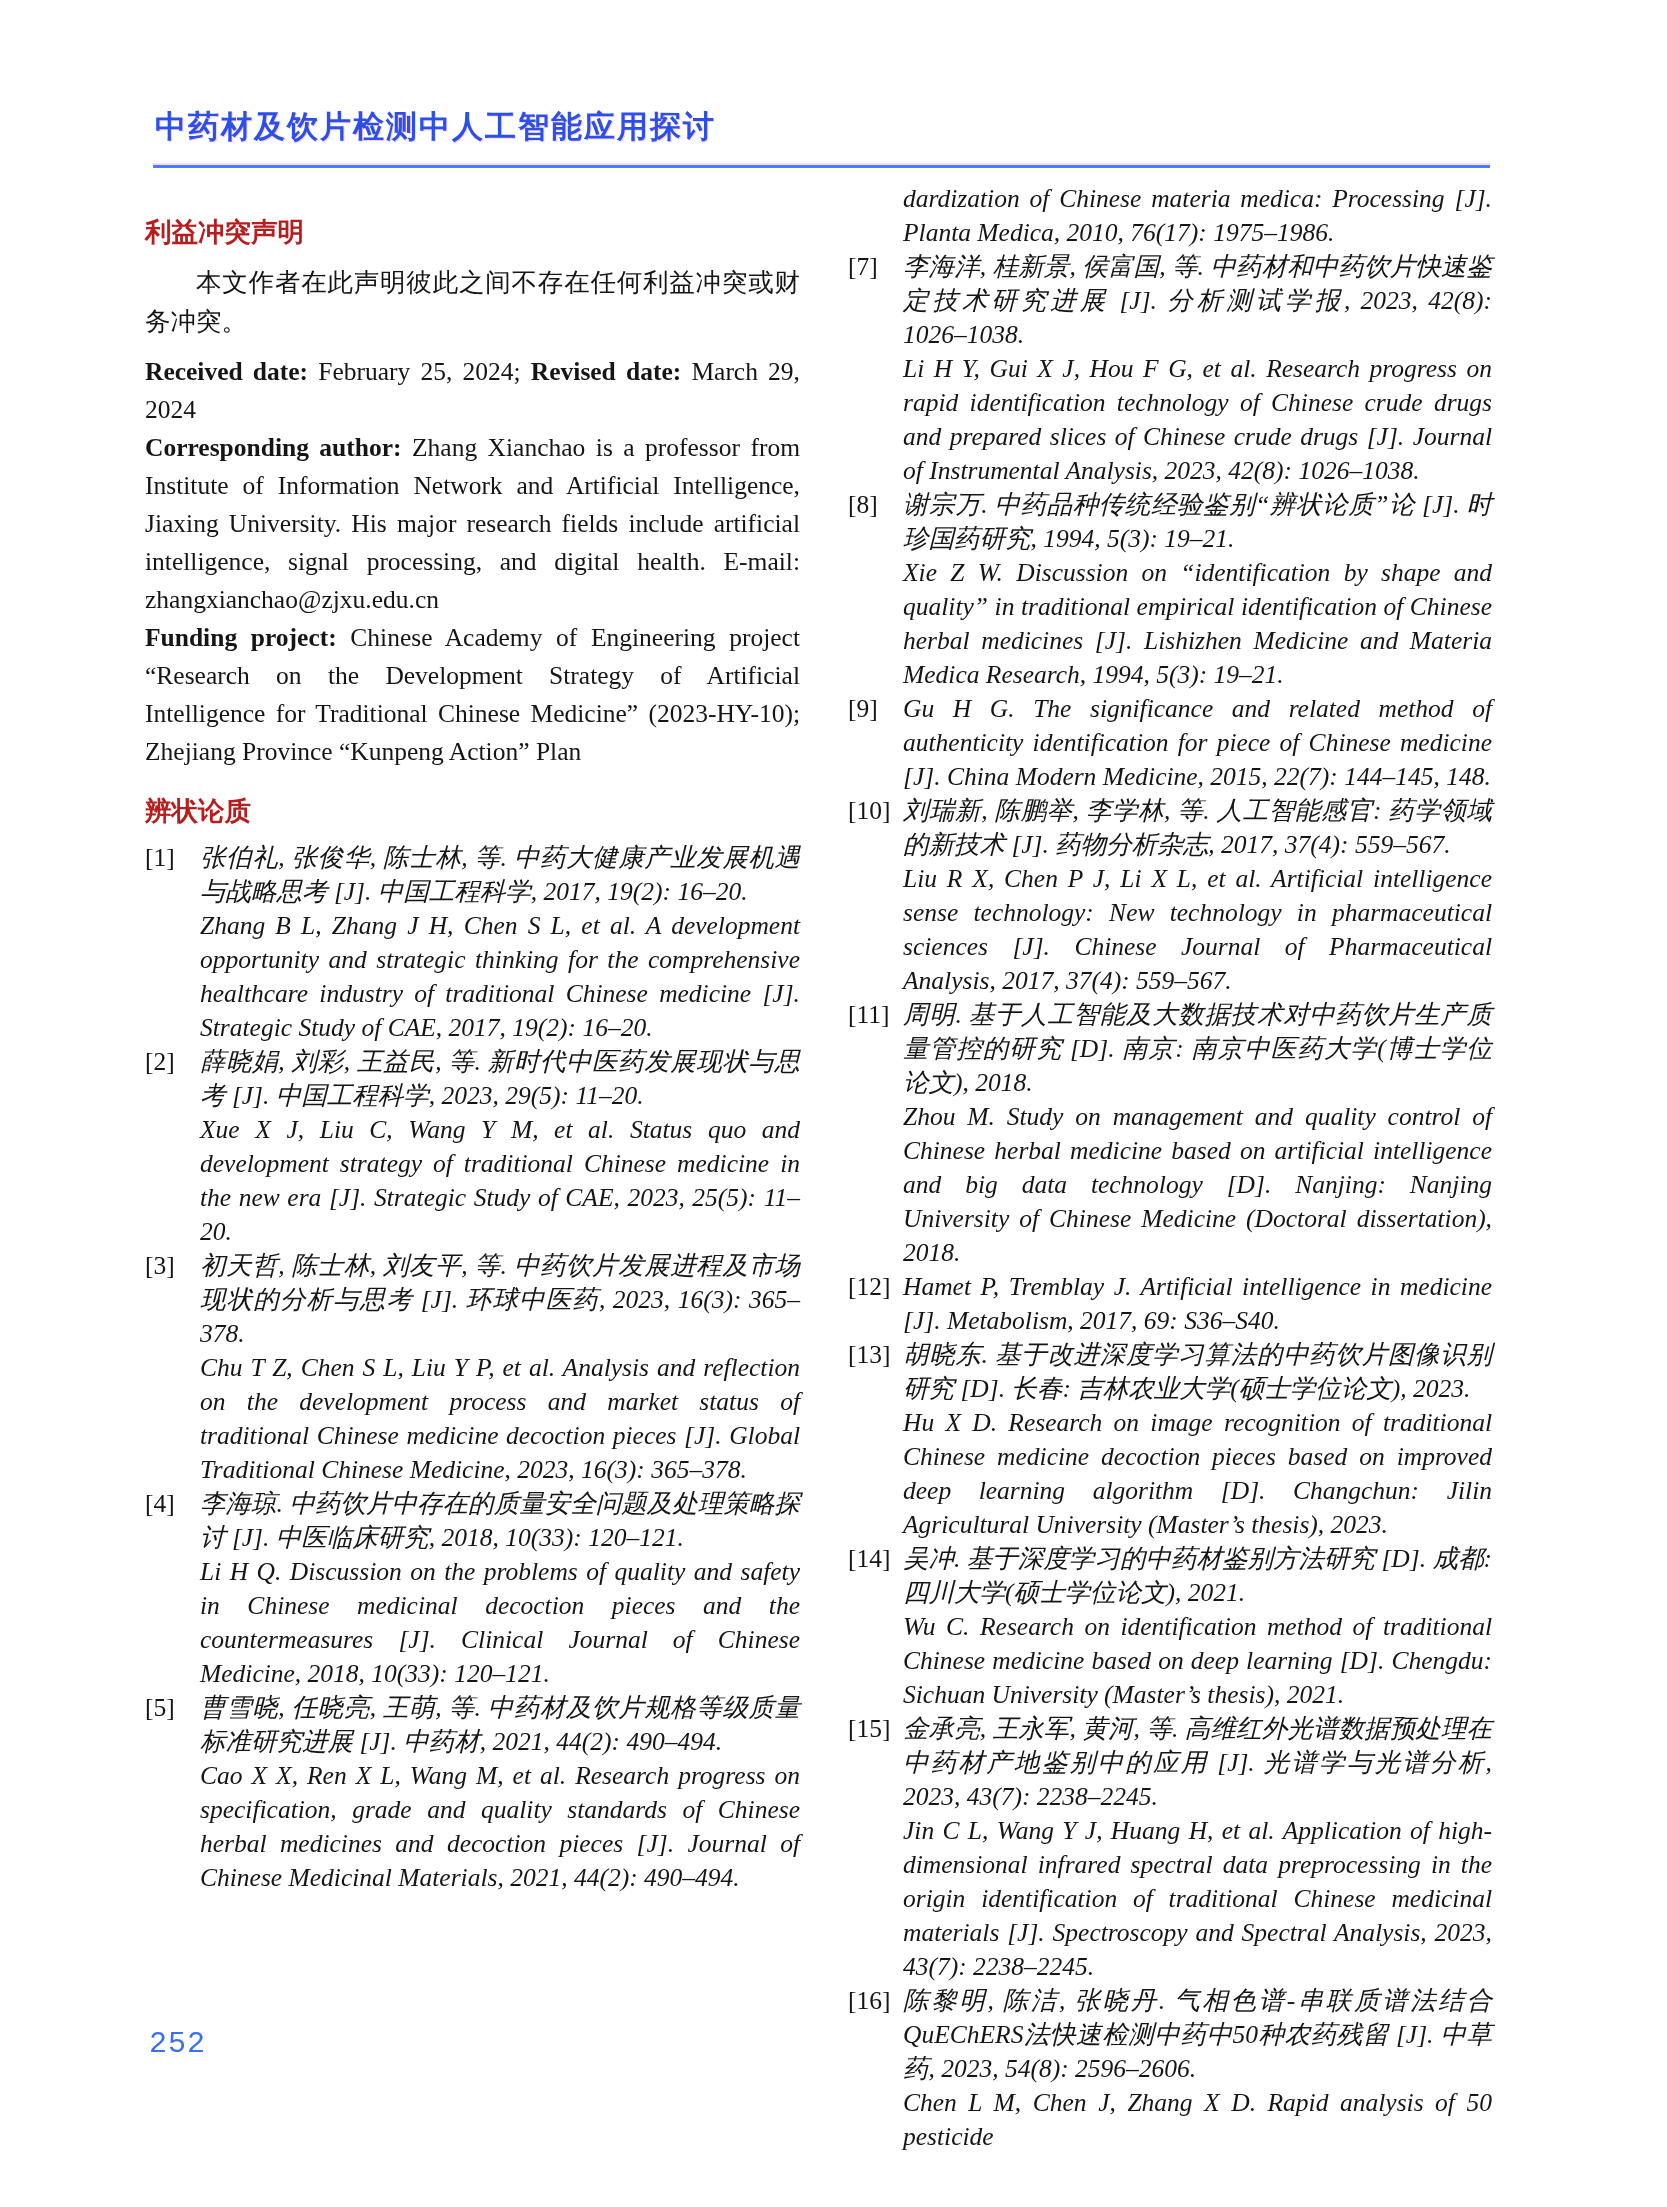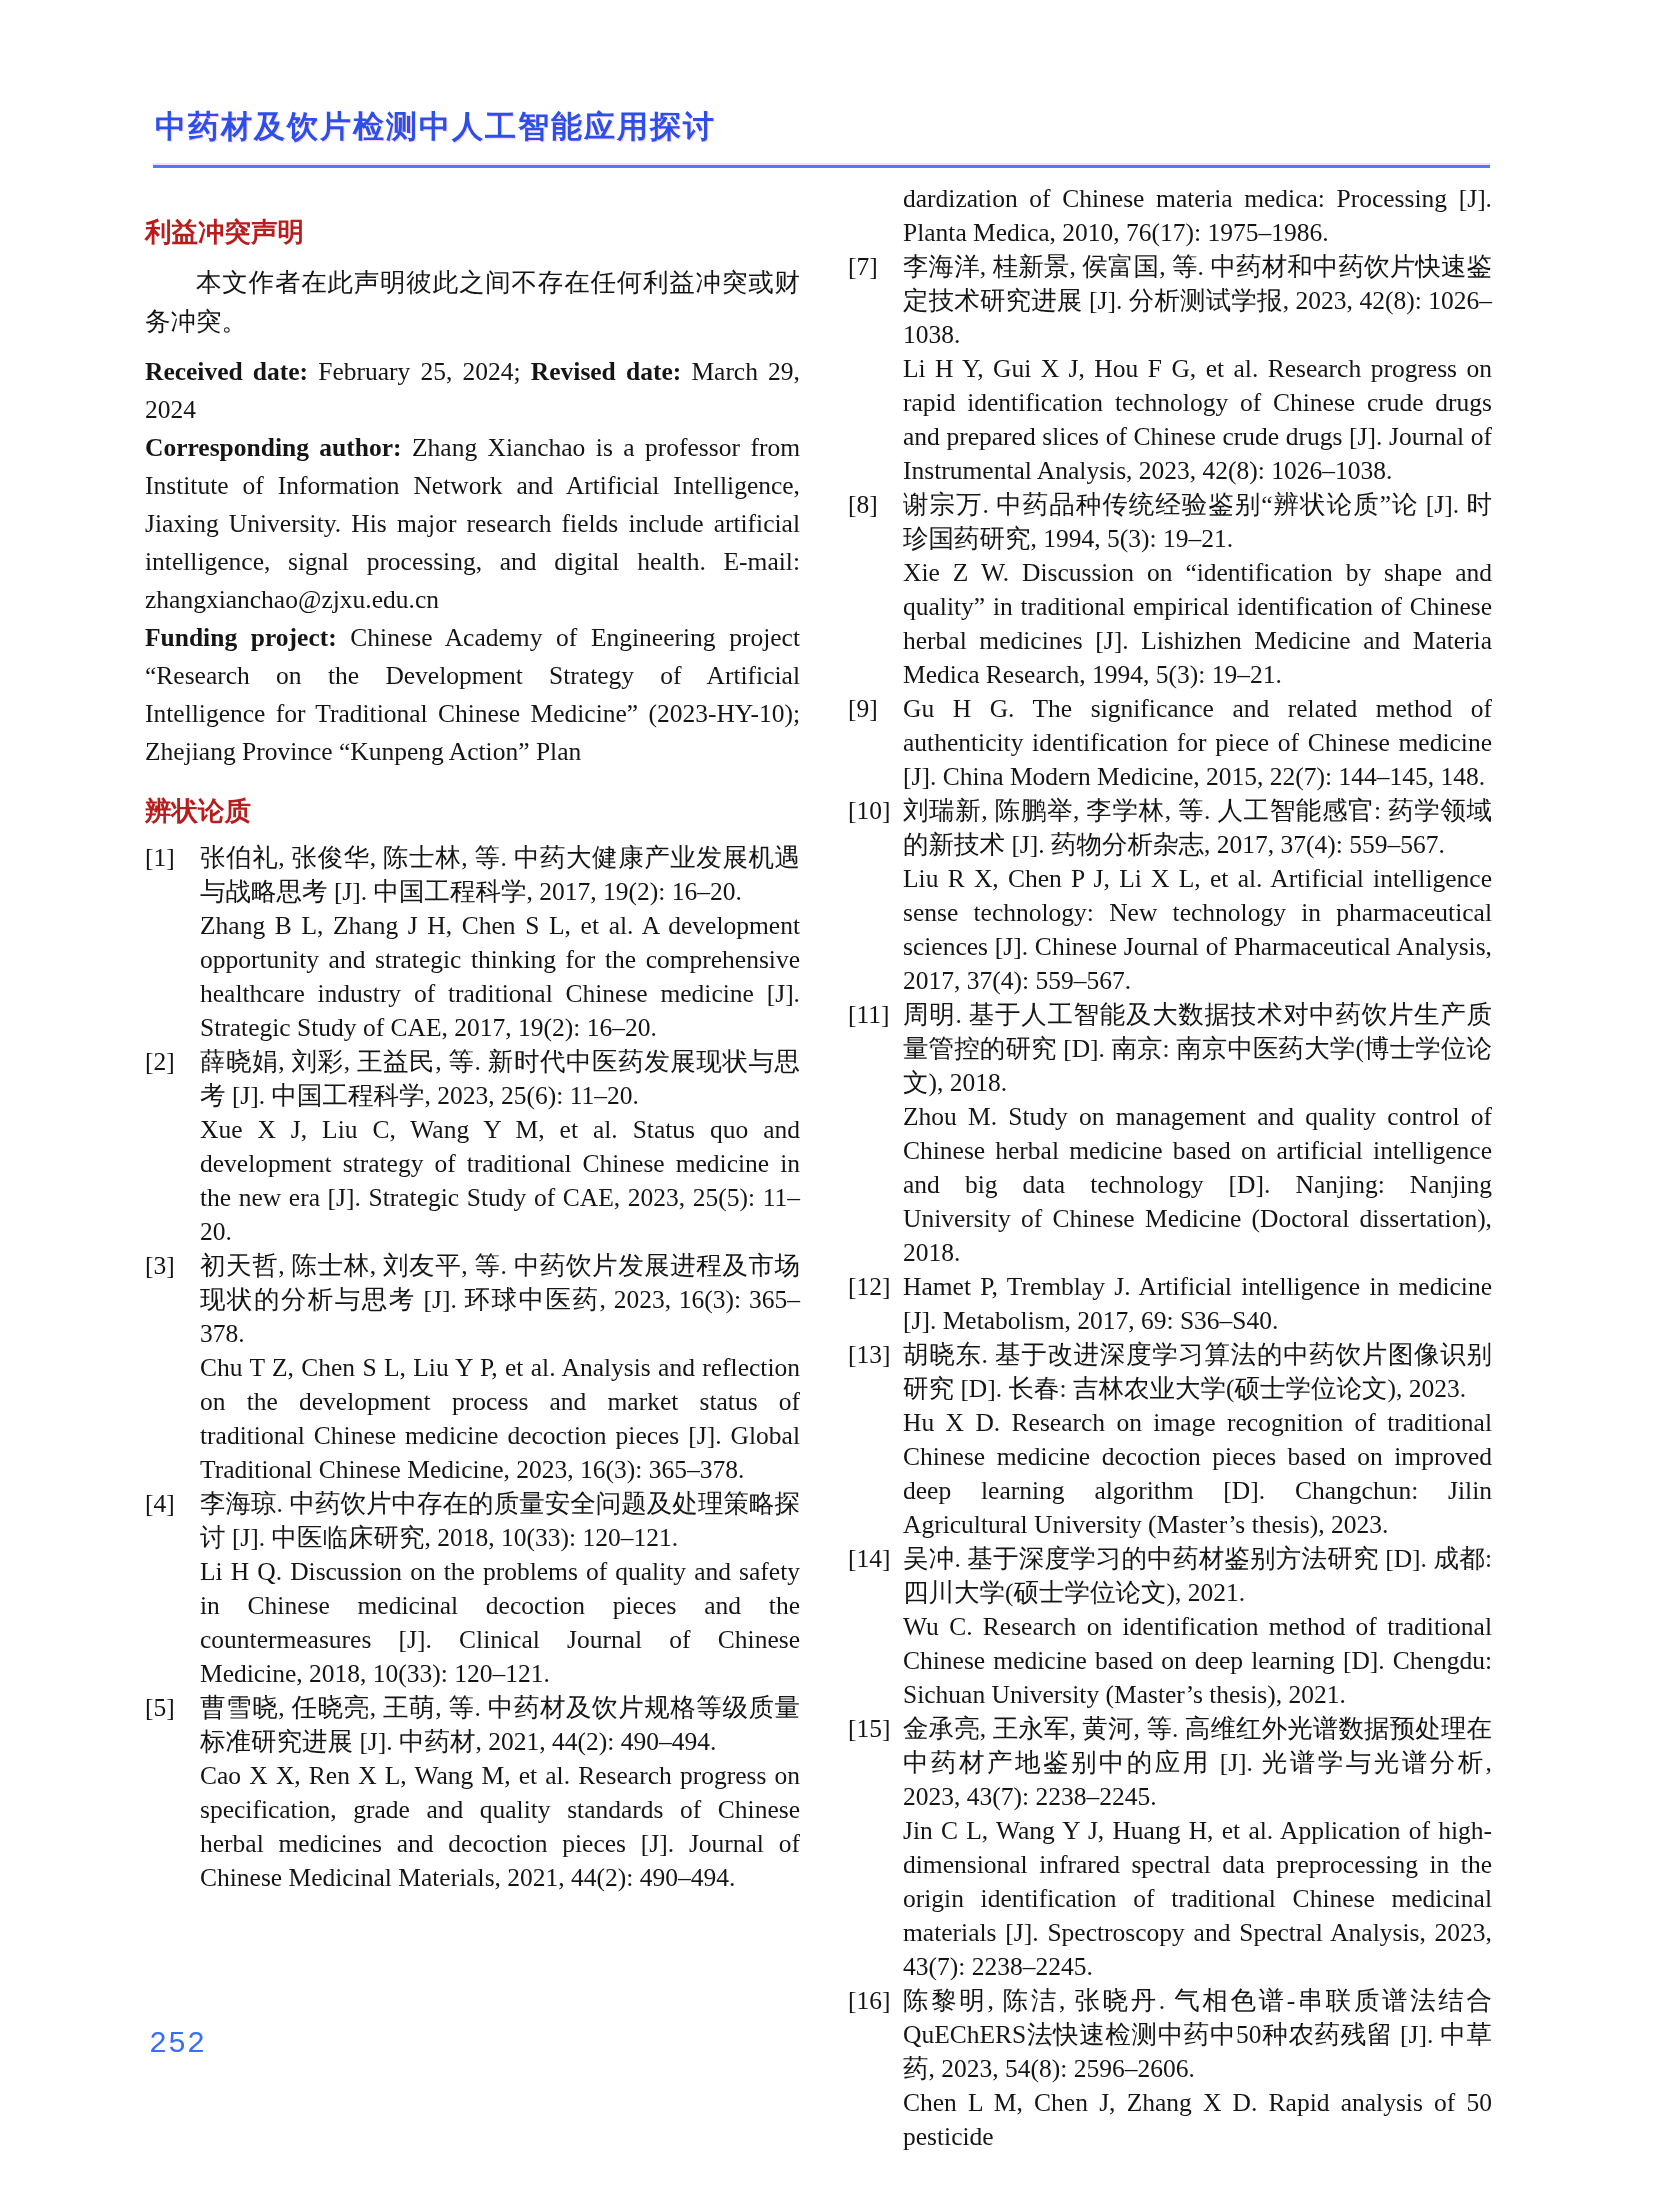--- a/index.html
+++ b/index.html
@@ -44,21 +44,21 @@
     margin-top: 12px;
     font-size: 25.5px; line-height: 38px;
     text-align: justify;
   }
   .meta p { margin: 0; }
   .meta b { font-weight: bold; }
 
   .ref-list { margin-top: 11.8px; font-size: 25.5px; line-height: 34px; }
   .ref-item { position: relative; padding-left: 55px; }
   .ref-num  { position: absolute; left: 0; top: 0; }
-  .ref-zh, .ref-en { text-align: justify; }
+  .ref-zh, .ref-en { text-align: justify; font-style: italic; }
   .refs-top { margin-top: 0; }
 
   .page-number {
     position: absolute; left: 149px; top: 2027px;
     font-family: Liberation Mono, monospace;
     font-size: 30px; color: var(--page_number_color, #3a6ff2);
     letter-spacing: 1px;
   }
 </style>
 </head>
@@ -84,21 +84,21 @@
     <span class="ref-num">[1]</span>
     <div class="ref-text">
       <div class="ref-zh">张伯礼, 张俊华, 陈士林, 等. 中药大健康产业发展机遇与战略思考 [J]. 中国工程科学, 2017, 19(2): 16–20.</div>
       <div class="ref-en">Zhang B L, Zhang J H, Chen S L, et al. A development opportunity and strategic thinking for the comprehensive healthcare industry of traditional Chinese medicine [J]. Strategic Study of CAE, 2017, 19(2): 16–20.</div>
     </div>
   </div>
 
   <div class="ref-item">
     <span class="ref-num">[2]</span>
     <div class="ref-text">
-      <div class="ref-zh">薛晓娟, 刘彩, 王益民, 等. 新时代中医药发展现状与思考 [J]. 中国工程科学, 2023, 25(6): 11–20.</div>
+      <div class="ref-zh">薛晓娟, 刘彩, 王益民, 等. 新时代中医药发展现状与思考 [J]. 中国工程科学, 2023, 29(5): 11–20.</div>
       <div class="ref-en">Xue X J, Liu C, Wang Y M, et al. Status quo and development strategy of traditional Chinese medicine in the new era [J]. Strategic Study of CAE, 2023, 25(5): 11–20.</div>
     </div>
   </div>
 
   <div class="ref-item">
     <span class="ref-num">[3]</span>
     <div class="ref-text">
       <div class="ref-zh">初天哲, 陈士林, 刘友平, 等. 中药饮片发展进程及市场现状的分析与思考 [J]. 环球中医药, 2023, 16(3): 365–378.</div>
       <div class="ref-en">Chu T Z, Chen S L, Liu Y P, et al. Analysis and reflection on the development process and market status of traditional Chinese medicine decoction pieces [J]. Global Traditional Chinese Medicine, 2023, 16(3): 365–378.</div>
     </div>

